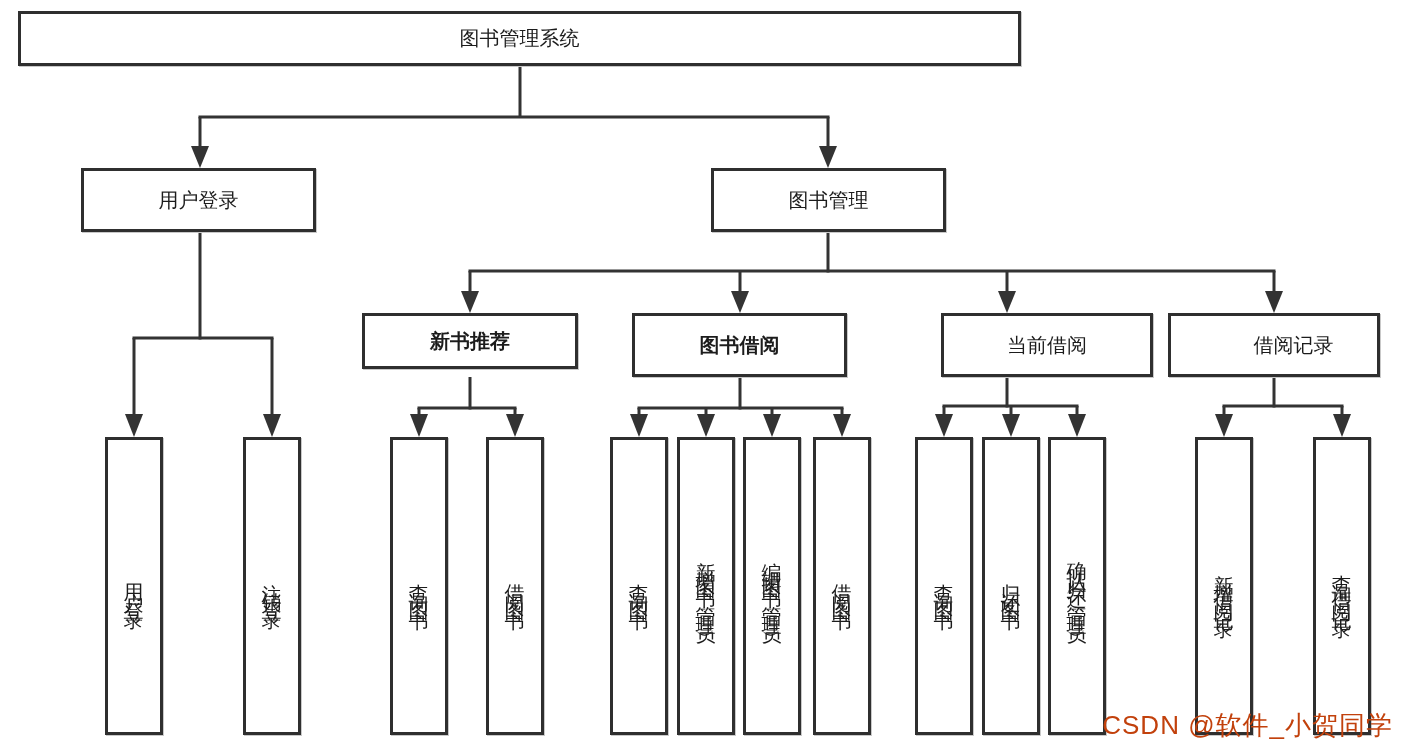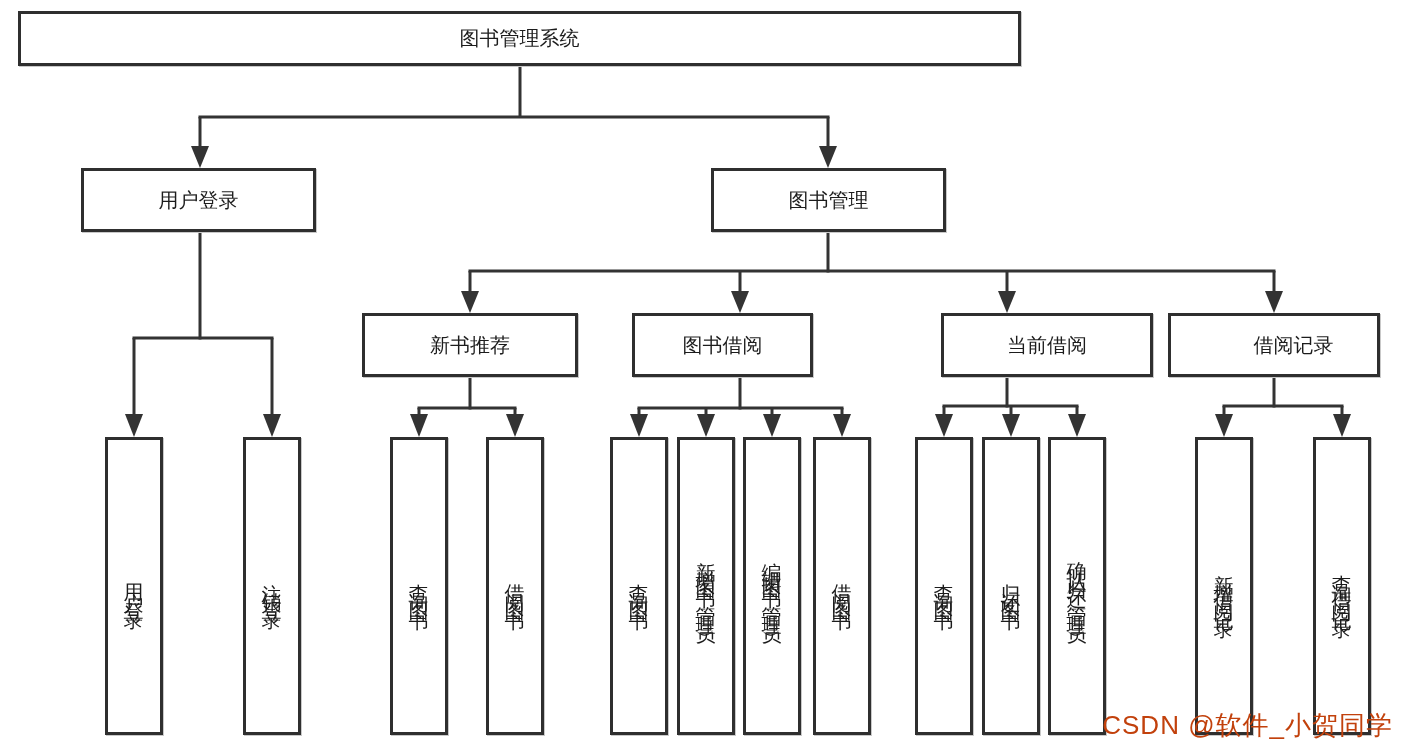--- a/index.html
+++ b/index.html
@@ -129,24 +129,24 @@
     <span>图书管理系统</span>
   </div>
 
   <div class="node" style="left:81px; top:168px; width:235px; height:64px;">
     <span>用户登录</span>
   </div>
   <div class="node" style="left:711px; top:168px; width:235px; height:64px;">
     <span>图书管理</span>
   </div>
 
-  <div class="node" style="left:362px; top:313px; width:216px; height:64px;">
+  <div class="node" style="left:362px; top:313px; width:216px; height:56px;font-weight:bold;">
     <span>新书推荐</span>
   </div>
-  <div class="node" style="left:632px; top:313px; width:181px; height:64px;">
+  <div class="node" style="left:632px; top:313px; width:215px; height:64px;font-weight:bold;">
     <span>图书借阅</span>
   </div>
   <div class="node" style="left:901px; top:313px; width:212px; height:64px;margin-left:40px;">
     <span>当前借阅</span>
   </div>
   <div class="node" style="left:1168px; top:313px; width:212px; height:64px;padding-left:39px;">
     <span>借阅记录</span>
   </div>
 
   <div class="node vertical" style="left:105px; top:437px; width:58px; height:298px;">

